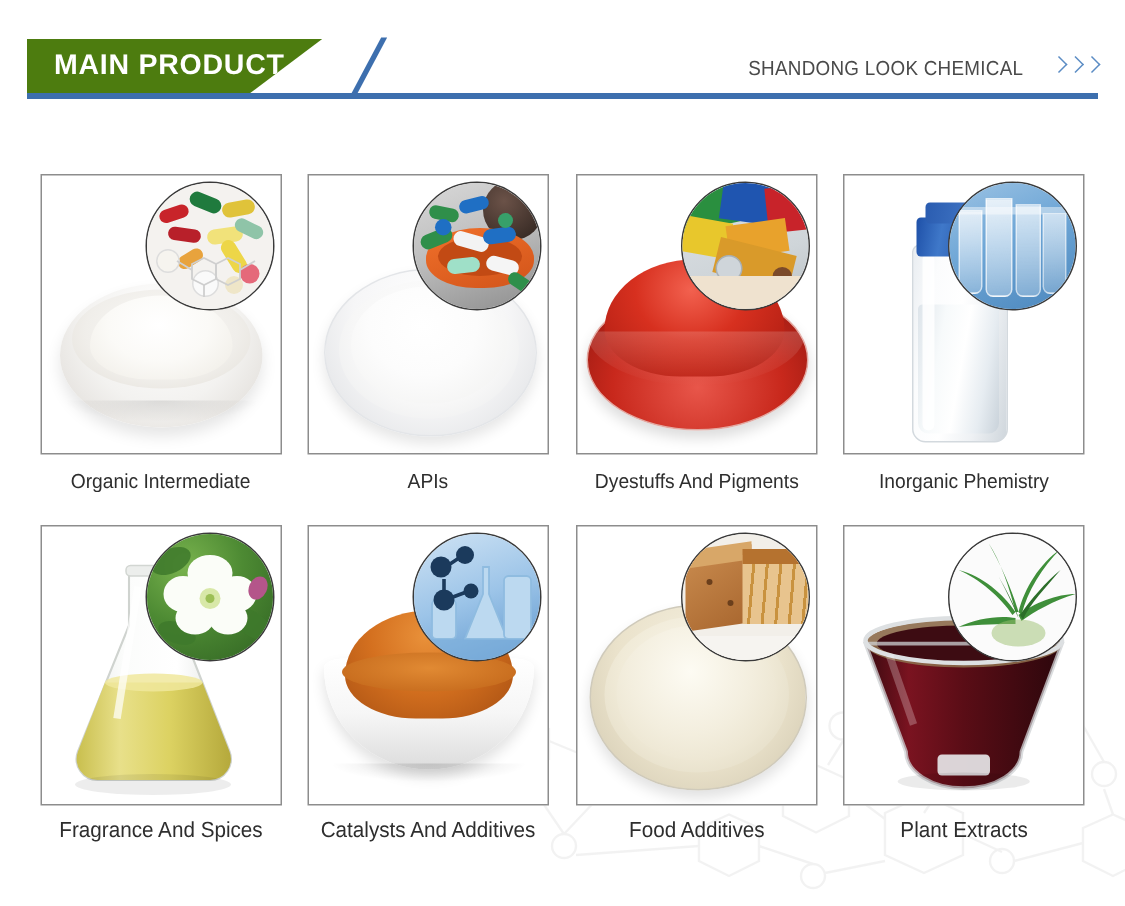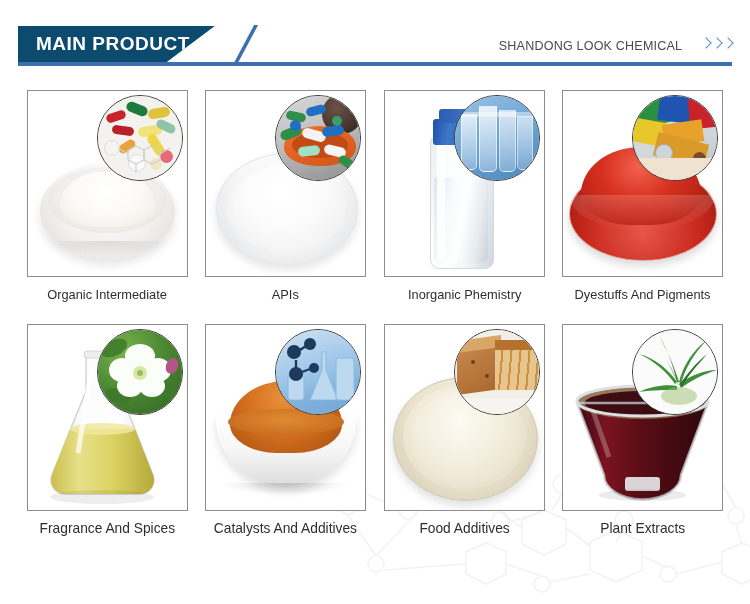--- a/index.html
+++ b/index.html
@@ -12,40 +12,40 @@
   .page{position:absolute;inset:0;}
 
   
   .watermark{position:absolute;right:-10px;bottom:-20px;width:470px;height:200px;
     opacity:.5;pointer-events:none;}
 
   
   .header{position:absolute;left:0;top:0;width:750px;height:78px;}
   .banner-wrap{position:absolute;left:18px;top:26px;height:36px;width:240px;}
   .banner{position:absolute;left:0;top:0;width:100%;height:100%;
-    background:#0c4a6e;
+    background:#4d7c0f;
     clip-path:polygon(0 0,82% 0,62% 100%,0 100%);
     display:flex;align-items:center;}
   .banner-title{color:#ffffff;font-size:19px;font-weight:bold;letter-spacing:.5px;
     padding-left:18px;white-space:nowrap;font-family:"Liberation Sans",sans-serif;}
   .slash{position:absolute;left:232px;top:26px;width:34px;height:36px;}
   .slash i{position:absolute;left:12px;top:-1px;width:4px;height:38px;background:#3d6fae;
     transform:skewX(-28deg);display:block;}
   .rule{position:absolute;left:18px;top:62px;width:714px;height:4px;background:#3d6fae;}
   .company{position:absolute;right:68px;top:38px;font-size:13.5px;color:#4a4a4a;
     letter-spacing:.2px;white-space:nowrap;transform:scaleX(.93);transform-origin:right center;}
   .chev{position:absolute;right:18px;top:38px;display:flex;gap:2px;}
   .chev span{display:block;width:9px;height:14px;position:relative;}
   .chev span::before{content:"";position:absolute;left:1px;top:1px;width:7px;height:7px;
     border-right:1.6px solid #5b8cc4;border-top:1.6px solid #5b8cc4;
     transform:rotate(45deg);}
 
   
   .grid{position:absolute;left:18px;top:90px;width:714px;}
-  .row{display:flex;}
+  .row{display:flex;margin-top:26px;}
   .cell{width:178.5px;display:flex;flex-direction:column;align-items:center;}
   .imgbox{width:159px;height:185px;border:1.5px solid #8d8d8d;background:#fff;
     position:relative;overflow:hidden;}
   .caption{margin-top:10px;font-size:13.5px;color:#2e2e2e;white-space:nowrap;
     transform:scaleX(.95);}
   .row2 .caption{font-size:14.5px;margin-top:9px;}
   .row2{margin-top:22px;}
 
   
   .scene{position:absolute;inset:0;}
@@ -190,20 +190,47 @@
             <div class="dot" style="left:56px;top:20px;width:10px;height:10px;background:#37a06a;"></div>
             <div class="pill" style="left:62px;top:62px;width:18px;height:9px;background:#2f8f4a;transform:rotate(34deg);"></div>
           </div>
         </div>
         <div class="caption">APIs</div>
       </div>
 
       <div class="cell">
         <div class="imgbox">
           <div class="scene">
+            <div class="dish" style="left:6px;top:76px;width:146px;height:92px;
+                 background:radial-gradient(ellipse at 50% 70%,#e8564a 0%,#c8281c 55%,#8d160f 100%);
+                 border:1px solid #e2a9a2;box-shadow:0 5px 9px rgba(0,0,0,.14);"></div>
+            <div class="pile" style="left:18px;top:56px;width:120px;height:78px;
+                 background:radial-gradient(ellipse at 48% 26%,#f2614f 0%,#d7301f 42%,#a81a10 100%);"></div>
+            <div style="position:absolute;left:6px;top:104px;width:146px;height:36px;border-radius:0 0 50% 50%/0 0 100% 100%;
+                 background:linear-gradient(180deg,rgba(255,255,255,.16),rgba(255,255,255,0));"></div>
+          </div>
+          <div class="inset">
+            <div class="fill" style="background:linear-gradient(160deg,#dfe3e6 0%,#cfd5d9 60%,#b9c0c4 100%);"></div>
+            <div style="position:absolute;left:-4px;top:4px;width:40px;height:26px;background:#2a8f3f;transform:rotate(-12deg);"></div>
+            <div style="position:absolute;left:26px;top:-2px;width:34px;height:28px;background:#1f55b0;transform:rotate(8deg);"></div>
+            <div style="position:absolute;left:56px;top:2px;width:32px;height:30px;background:#c8232a;transform:rotate(-6deg);"></div>
+            <div style="position:absolute;left:-2px;top:24px;width:34px;height:24px;background:#e8c72c;transform:rotate(10deg);"></div>
+            <div style="position:absolute;left:30px;top:26px;width:40px;height:22px;background:#e8a22c;transform:rotate(-8deg);"></div>
+            <div style="position:absolute;left:22px;top:42px;width:52px;height:24px;background:#d99a2a;transform:rotate(14deg);"></div>
+            <div class="dot" style="left:22px;top:48px;width:16px;height:16px;background:#cfd5da;border:1px solid #a9b0b5;"></div>
+            <div class="dot" style="left:60px;top:56px;width:13px;height:13px;background:#7b4a2a;"></div>
+            <div style="position:absolute;left:0;bottom:0;width:84px;height:22px;background:#efe2cf;"></div>
+          </div>
+        </div>
+        <div class="caption">Dyestuffs And Pigments</div>
+      </div>
+
+      <div class="cell">
+        <div class="imgbox">
+          <div class="scene">
             <div class="vial-body" style="left:45px;top:46px;width:62px;height:130px;
                  background:linear-gradient(100deg,#e9edf1 0%,#fbfcfd 22%,#ffffff 46%,#eef1f4 72%,#cfd6dc 100%);
                  border:1px solid #d3d9de;border-radius:5px 5px 9px 9px;"></div>
             <div style="position:absolute;left:49px;top:86px;width:54px;height:86px;border-radius:3px 3px 7px 7px;
                  background:linear-gradient(100deg,#dde4ea 0%,#f7fafb 28%,#ffffff 52%,#e6ecf1 78%,#c9d2da 100%);"></div>
             <div style="position:absolute;left:52px;top:52px;width:8px;height:118px;background:rgba(255,255,255,.85);
                  border-radius:4px;"></div>
             <div style="position:absolute;left:48px;top:28px;width:56px;height:26px;border-radius:3px;
                  background:linear-gradient(100deg,#1e50a8 0%,#3f78c9 30%,#2a5cb0 65%,#16407f 100%);"></div>
             <div style="position:absolute;left:54px;top:18px;width:44px;height:14px;border-radius:3px;
@@ -212,47 +239,20 @@
           <div class="inset">
             <div class="fill" style="background:linear-gradient(155deg,#9cc3e4 0%,#6ea6d6 45%,#4b87bd 100%);"></div>
             <div class="tube" style="left:6px;top:18px;width:14px;height:54px;background:linear-gradient(180deg,rgba(255,255,255,.75),rgba(255,255,255,.25));border:1px solid rgba(255,255,255,.6);"></div>
             <div class="tube" style="left:24px;top:10px;width:16px;height:64px;background:linear-gradient(180deg,rgba(255,255,255,.8),rgba(255,255,255,.3));border:1px solid rgba(255,255,255,.65);"></div>
             <div class="tube" style="left:44px;top:14px;width:15px;height:60px;background:linear-gradient(180deg,rgba(255,255,255,.7),rgba(255,255,255,.25));border:1px solid rgba(255,255,255,.55);"></div>
             <div class="tube" style="left:62px;top:20px;width:14px;height:52px;background:linear-gradient(180deg,rgba(255,255,255,.65),rgba(255,255,255,.2));border:1px solid rgba(255,255,255,.5);"></div>
             <div style="position:absolute;left:0;top:16px;width:84px;height:5px;background:rgba(255,255,255,.45);"></div>
           </div>
         </div>
         <div class="caption">Inorganic Phemistry</div>
-      </div>
-
-      <div class="cell">
-        <div class="imgbox">
-          <div class="scene">
-            <div class="dish" style="left:6px;top:76px;width:146px;height:92px;
-                 background:radial-gradient(ellipse at 50% 70%,#e8564a 0%,#c8281c 55%,#8d160f 100%);
-                 border:1px solid #e2a9a2;box-shadow:0 5px 9px rgba(0,0,0,.14);"></div>
-            <div class="pile" style="left:18px;top:56px;width:120px;height:78px;
-                 background:radial-gradient(ellipse at 48% 26%,#f2614f 0%,#d7301f 42%,#a81a10 100%);"></div>
-            <div style="position:absolute;left:6px;top:104px;width:146px;height:36px;border-radius:0 0 50% 50%/0 0 100% 100%;
-                 background:linear-gradient(180deg,rgba(255,255,255,.16),rgba(255,255,255,0));"></div>
-          </div>
-          <div class="inset">
-            <div class="fill" style="background:linear-gradient(160deg,#dfe3e6 0%,#cfd5d9 60%,#b9c0c4 100%);"></div>
-            <div style="position:absolute;left:-4px;top:4px;width:40px;height:26px;background:#2a8f3f;transform:rotate(-12deg);"></div>
-            <div style="position:absolute;left:26px;top:-2px;width:34px;height:28px;background:#1f55b0;transform:rotate(8deg);"></div>
-            <div style="position:absolute;left:56px;top:2px;width:32px;height:30px;background:#c8232a;transform:rotate(-6deg);"></div>
-            <div style="position:absolute;left:-2px;top:24px;width:34px;height:24px;background:#e8c72c;transform:rotate(10deg);"></div>
-            <div style="position:absolute;left:30px;top:26px;width:40px;height:22px;background:#e8a22c;transform:rotate(-8deg);"></div>
-            <div style="position:absolute;left:22px;top:42px;width:52px;height:24px;background:#d99a2a;transform:rotate(14deg);"></div>
-            <div class="dot" style="left:22px;top:48px;width:16px;height:16px;background:#cfd5da;border:1px solid #a9b0b5;"></div>
-            <div class="dot" style="left:60px;top:56px;width:13px;height:13px;background:#7b4a2a;"></div>
-            <div style="position:absolute;left:0;bottom:0;width:84px;height:22px;background:#efe2cf;"></div>
-          </div>
-        </div>
-        <div class="caption">Dyestuffs And Pigments</div>
       </div>
     </div>
 
     <div class="row row2">
 
       <div class="cell">
         <div class="imgbox">
           <div class="scene">
             <svg viewBox="0 0 159 185" style="position:absolute;inset:0;">
               <defs>

